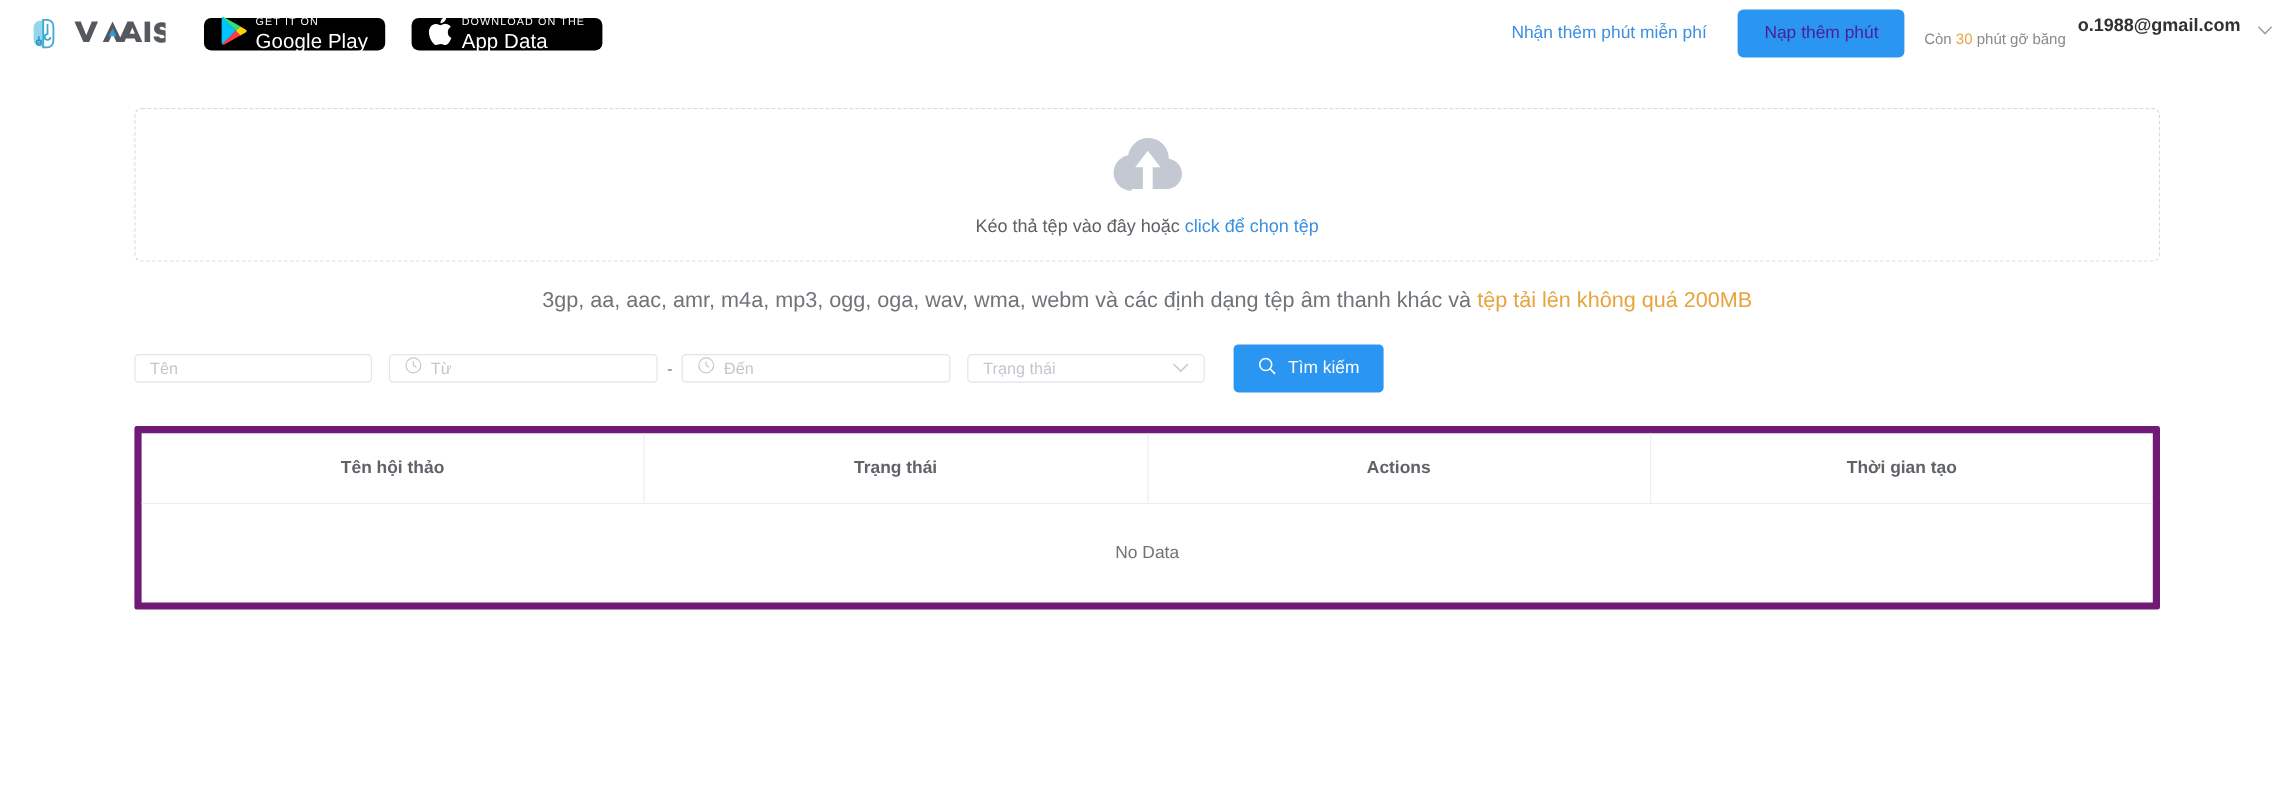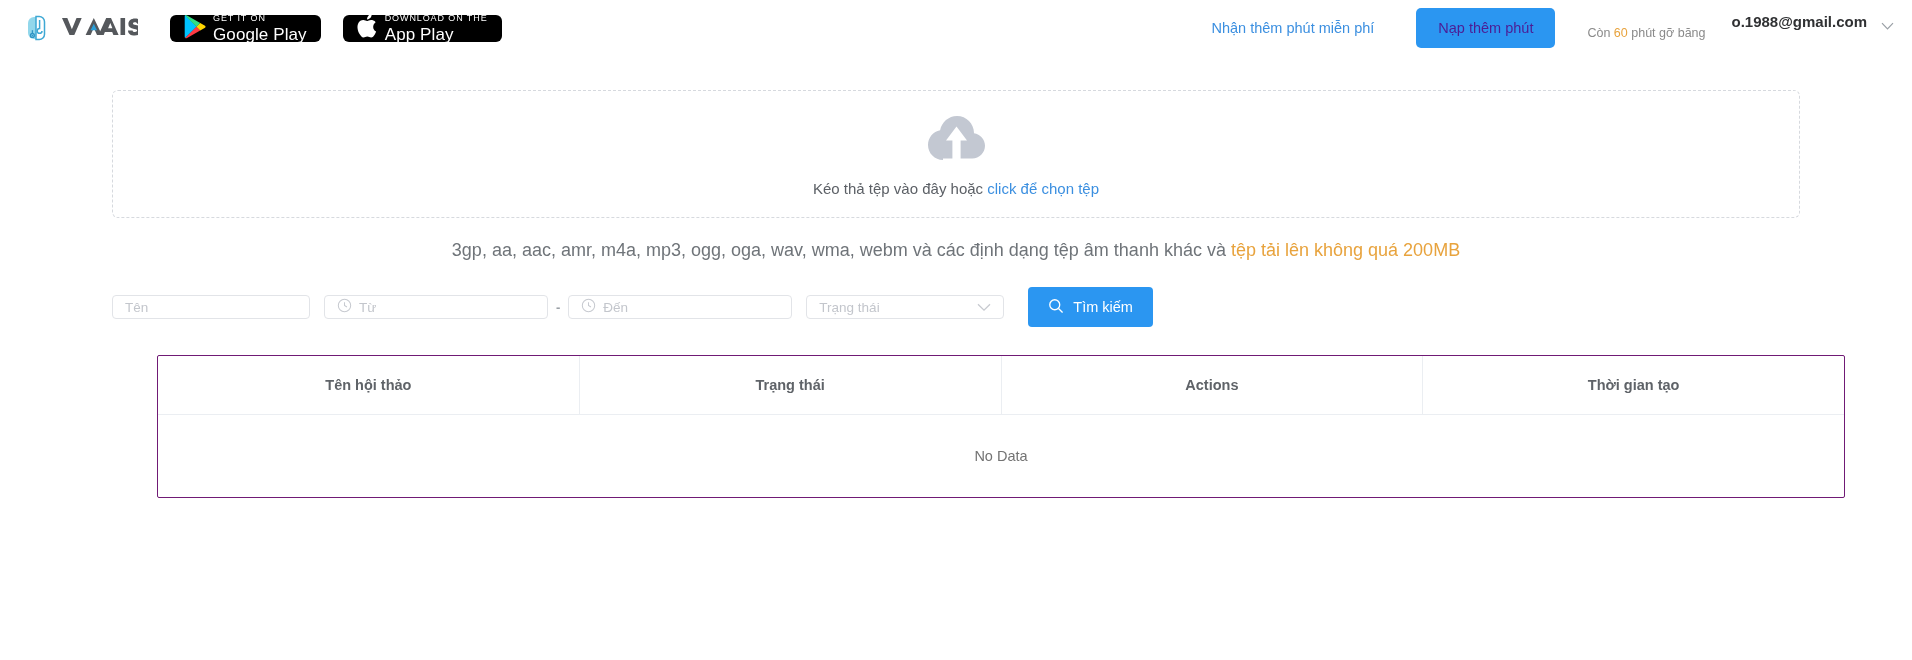--- a/index.html
+++ b/index.html
@@ -37,21 +37,21 @@
   .badge-small {
     color: #fff; font-size: 9px; letter-spacing: .9px;
     text-transform: uppercase; margin-bottom: 3px;
   }
   .badge-big { color: #fff; font-size: 17px; letter-spacing: .1px; }
 
   .header-right {
     margin-left: auto;
     display: flex;
     align-items: center;
-    gap: 16px;
+    gap: 0;
   }
   .free-link {
     color: #3b8fe0;
     font-size: 14.5px;
     cursor: pointer;
     white-space: nowrap;
     margin-right: 26px;
   }
   .topup-btn {
     background: #2b96f1;
@@ -177,24 +177,23 @@
     font-family: inherit;
     display: flex;
     align-items: center;
     gap: 9px;
     cursor: pointer;
   }
 
   
   .table {
     margin-top: 28px;
-    border: 1px solid #701a75;
+    border: 6px solid #701a75;
     border-radius: 2px;
     width: 100%;
-    margin-left: 45px;
   }
   .thead { display: flex; border-bottom: 1px solid #ebeef2; }
   .th {
     flex: 1;
     text-align: center;
     font-size: 14.5px;
     font-weight: bold;
     color: #5f6368;
     padding: 21px 8px;
     border-right: 1px solid #ebeef2;
@@ -256,34 +255,34 @@
 
     <div class="badge">
       <span>
         <svg width="21" height="26" viewBox="0 0 21 26">
           <path fill="#fff" d="M16.2 13.6c0-2.9 2.4-4.3 2.5-4.4-1.4-2-3.5-2.3-4.3-2.3-1.8-.2-3.5 1.1-4.4 1.1-.9 0-2.3-1.1-3.8-1-2 .1-3.8 1.2-4.8 2.9-2 3.6-.5 8.8 1.5 11.7 1 1.4 2.1 3 3.6 2.9 1.5-.1 2-.9 3.8-.9s2.2.9 3.8.9 2.5-1.4 3.5-2.8c1.1-1.6 1.5-3.1 1.5-3.2-.1 0-2.9-1.1-2.9-4.4z"></path>
           <path fill="#fff" d="M13.5 4.8c.8-1 1.3-2.3 1.2-3.7-1.2.1-2.6.8-3.4 1.8-.7.8-1.4 2.2-1.2 3.5 1.3.1 2.6-.7 3.4-1.6z"></path>
         </svg>
       </span>
       <span class="badge-txt">
         <span class="badge-small">Download on the</span>
-        <span class="badge-big">App Play</span>
+        <span class="badge-big">App Data</span>
       </span>
     </div>
 
   </div>
 
   <div class="header-right">
     <span class="free-link">Nhận thêm phút miễn phí</span>
 
     <button class="topup-btn">Nạp thêm phút</button>
 
     <span class="quota">
       <span>Còn</span>
-      <span class="amount">60</span>
+      <span class="amount">30</span>
       <span>phút gỡ băng</span>
     </span>
 
     <div class="account">
       <span class="account-email">o.1988@gmail.com</span>
       <span class="account-caret">
         <svg width="13" height="9" viewBox="0 0 13 9">
           <path d="M1 1.2 6.5 7 12 1.2" fill="none" stroke="currentColor" stroke-width="1.2"></path>
         </svg>
       </span>

